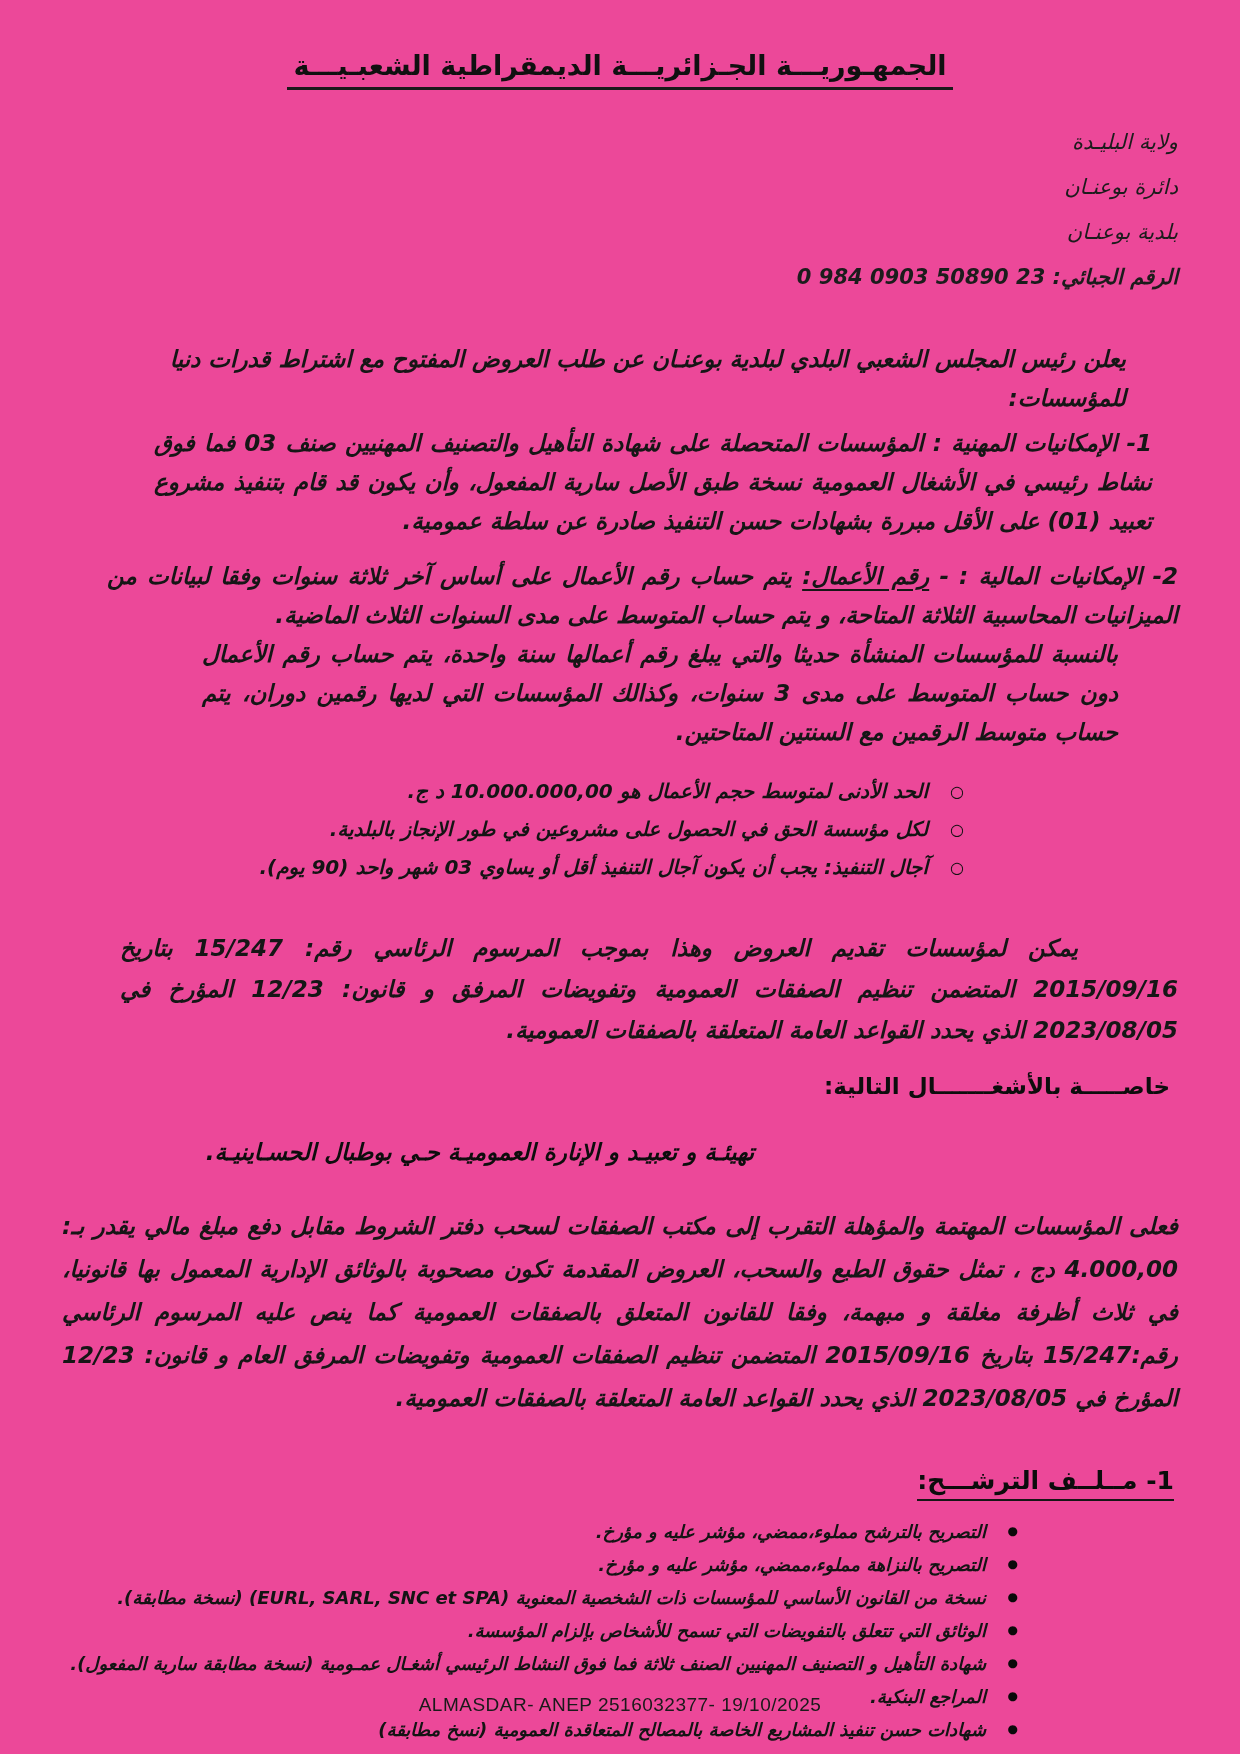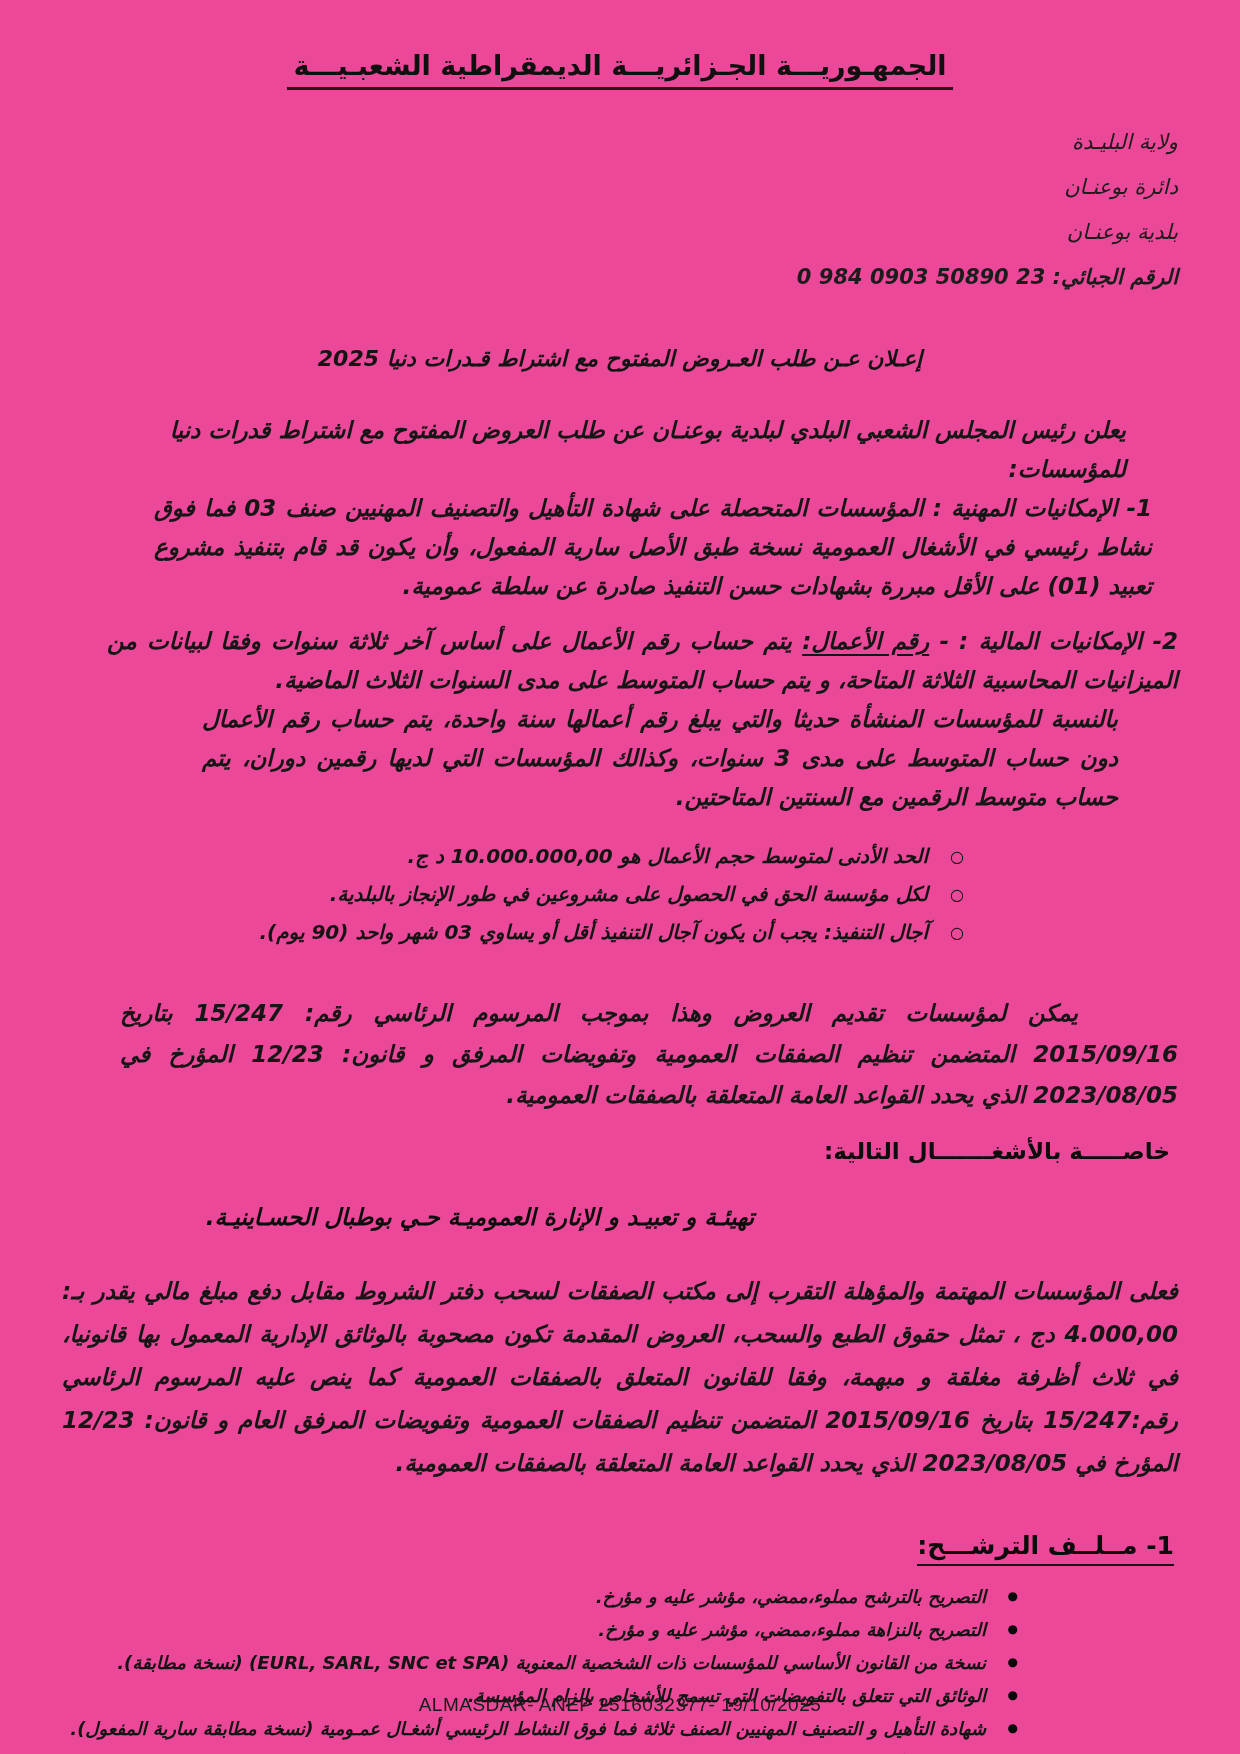--- a/index.html
+++ b/index.html
@@ -29,21 +29,21 @@
   .org-line { white-space:nowrap; }
   .tax-line { font-weight:bold; font-size:21px; }
   .tax-number { display:inline-block; direction:ltr; unicode-bidi:isolate; padding-left:4px; }
   
   .announce-title {
     margin-top:46px; text-align:center;
     font-size:22px; font-weight:bold; font-style:italic;
   }
   .ar { font-size:23px; font-weight:bold; font-style:italic; text-align:justify; line-height:39px; color:#161616; }
   .intro { margin-top:40px; text-align:right; padding-right:52px; }
-  .professional { margin-top:0; padding-right:26px; padding-left:92px; }
+  .professional { margin-top:6px; padding-right:26px; padding-left:92px; }
   .financial { margin-top:16px; padding-left:45px; }
   .financial .u2 { text-decoration:underline; text-underline-offset:5px; }
   .financial2 { padding-right:60px; padding-left:140px; }
   .conditions { margin-top:20px; margin-right:212px; list-style:none; }
   .conditions li { position:relative; padding-right:38px; line-height:38px; font-size:20px; font-weight:bold; font-style:italic; }
   .conditions li::before {
     content:"○"; position:absolute; right:2px; top:1px;
     font-size:16px; font-style:normal; font-weight:bold; color:#111;
   }
   .decree { margin-top:42px; text-indent:100px; padding-left:58px; line-height:41px; }
@@ -86,21 +86,20 @@
   <div class="org-block">
     <div class="org-line">ولاية البليـدة</div>
     <div class="org-line">دائرة بوعنـان</div>
     <div class="org-line">بلدية بوعنـان</div>
     <div class="org-line tax-line">
       <span>الرقم الجبائي:</span>
       <span class="tax-number">0 984 0903 50890 23</span>
     </div>
   </div>
 
-  <div class="announce-title">إعـلان عـن طلب العـروض المفتوح مع اشتراط قـدرات دنيا  2025</div>
 
   <div class="ar intro">يعلن رئيس المجلس الشعبي البلدي لبلدية بوعنـان عن طلب العروض المفتوح مع اشتراط قدرات دنيا للمؤسسات:</div>
 
   <div class="ar professional">1- الإمكانيات المهنية : المؤسسات المتحصلة على شهادة التأهيل والتصنيف المهنيين صنف 03  فما فوق نشاط رئيسي في الأشغال العمومية نسخة طبق الأصل سارية المفعول، وأن يكون قد قام بتنفيذ مشروع  تعبيد (01) على الأقل مبررة بشهادات حسن التنفيذ صادرة عن سلطة عمومية.</div>
 
   <div class="ar financial">
     <span>2- الإمكانيات المالية : - </span><span class="u2">رقم الأعمال:</span><span> يتم حساب رقم الأعمال على أساس آخر ثلاثة سنوات وفقا لبيانات من الميزانيات المحاسبية الثلاثة المتاحة، و يتم حساب المتوسط على مدى السنوات الثلاث الماضية.</span>
   </div>
 
   <div class="ar financial2">بالنسبة للمؤسسات المنشأة حديثا والتي يبلغ رقم أعمالها سنة واحدة، يتم حساب رقم الأعمال دون حساب المتوسط على مدى 3 سنوات، وكذالك المؤسسات التي لديها رقمين دوران،  يتم حساب متوسط الرقمين مع السنتين المتاحتين.</div>

